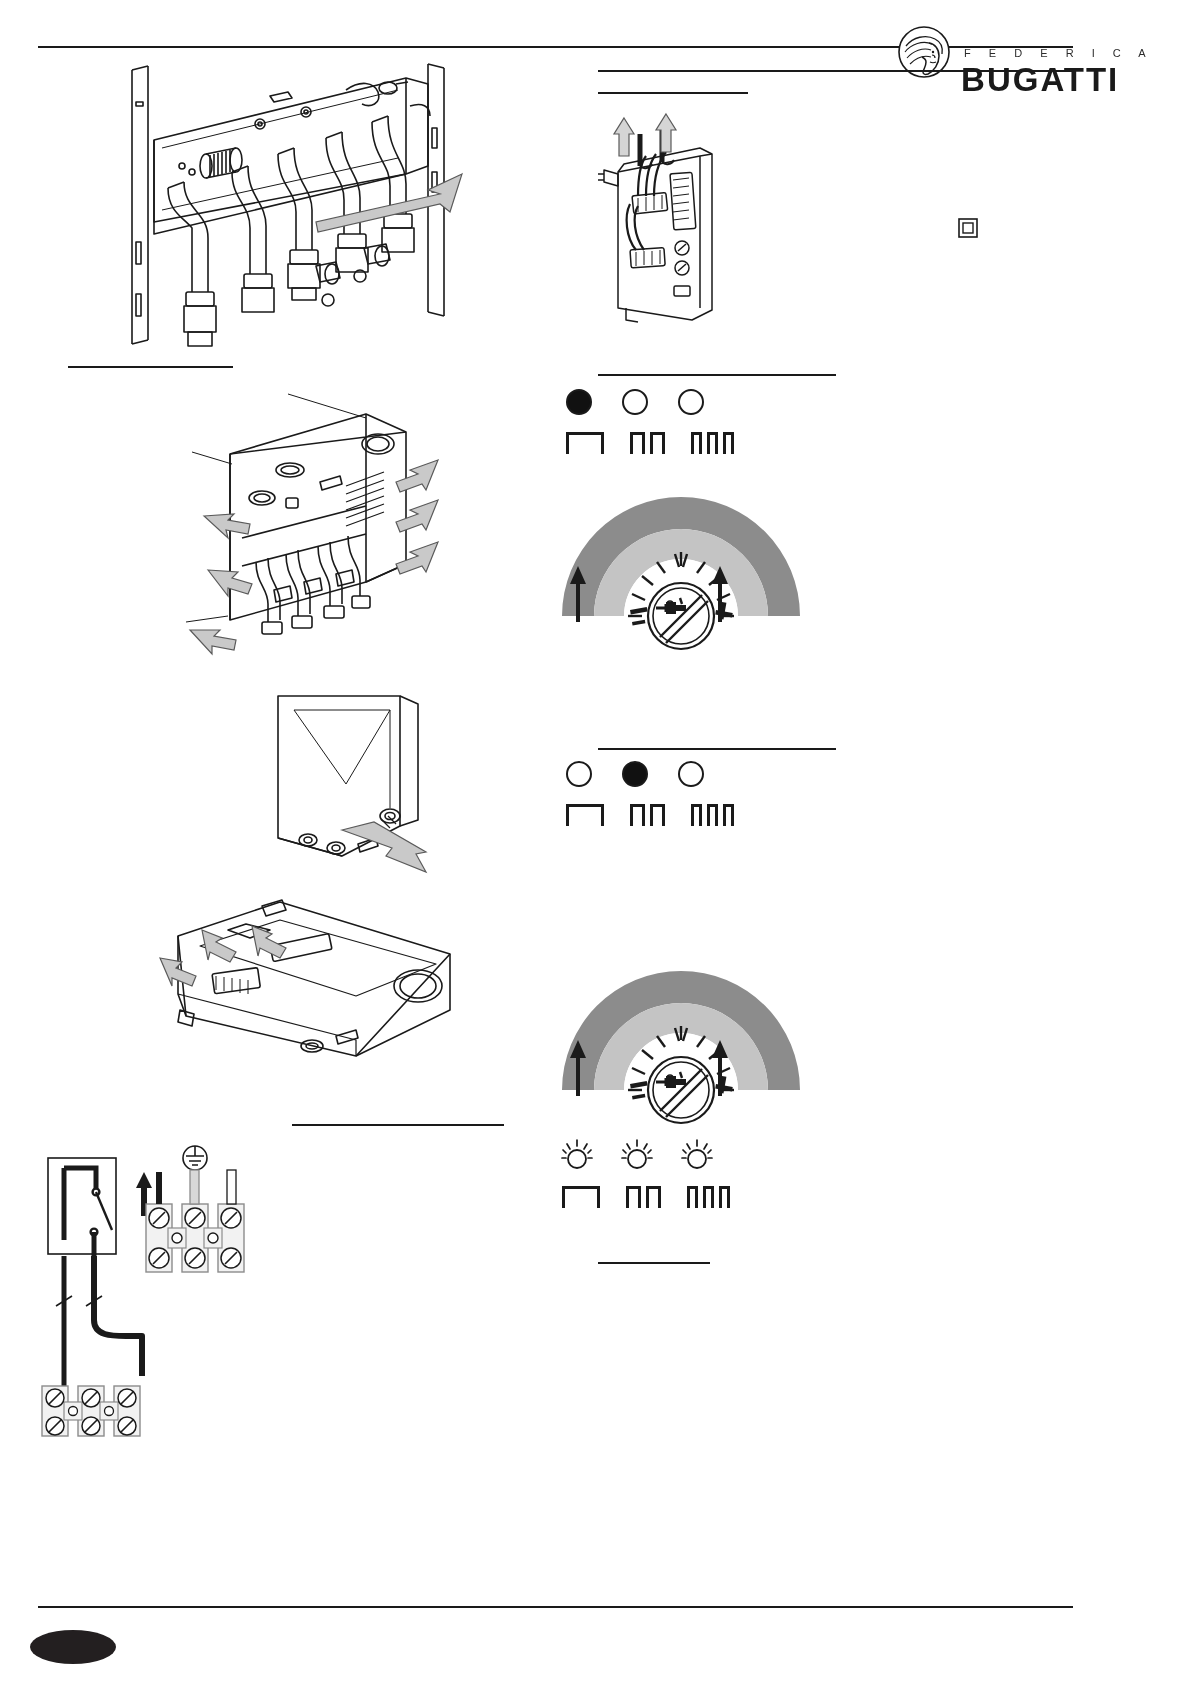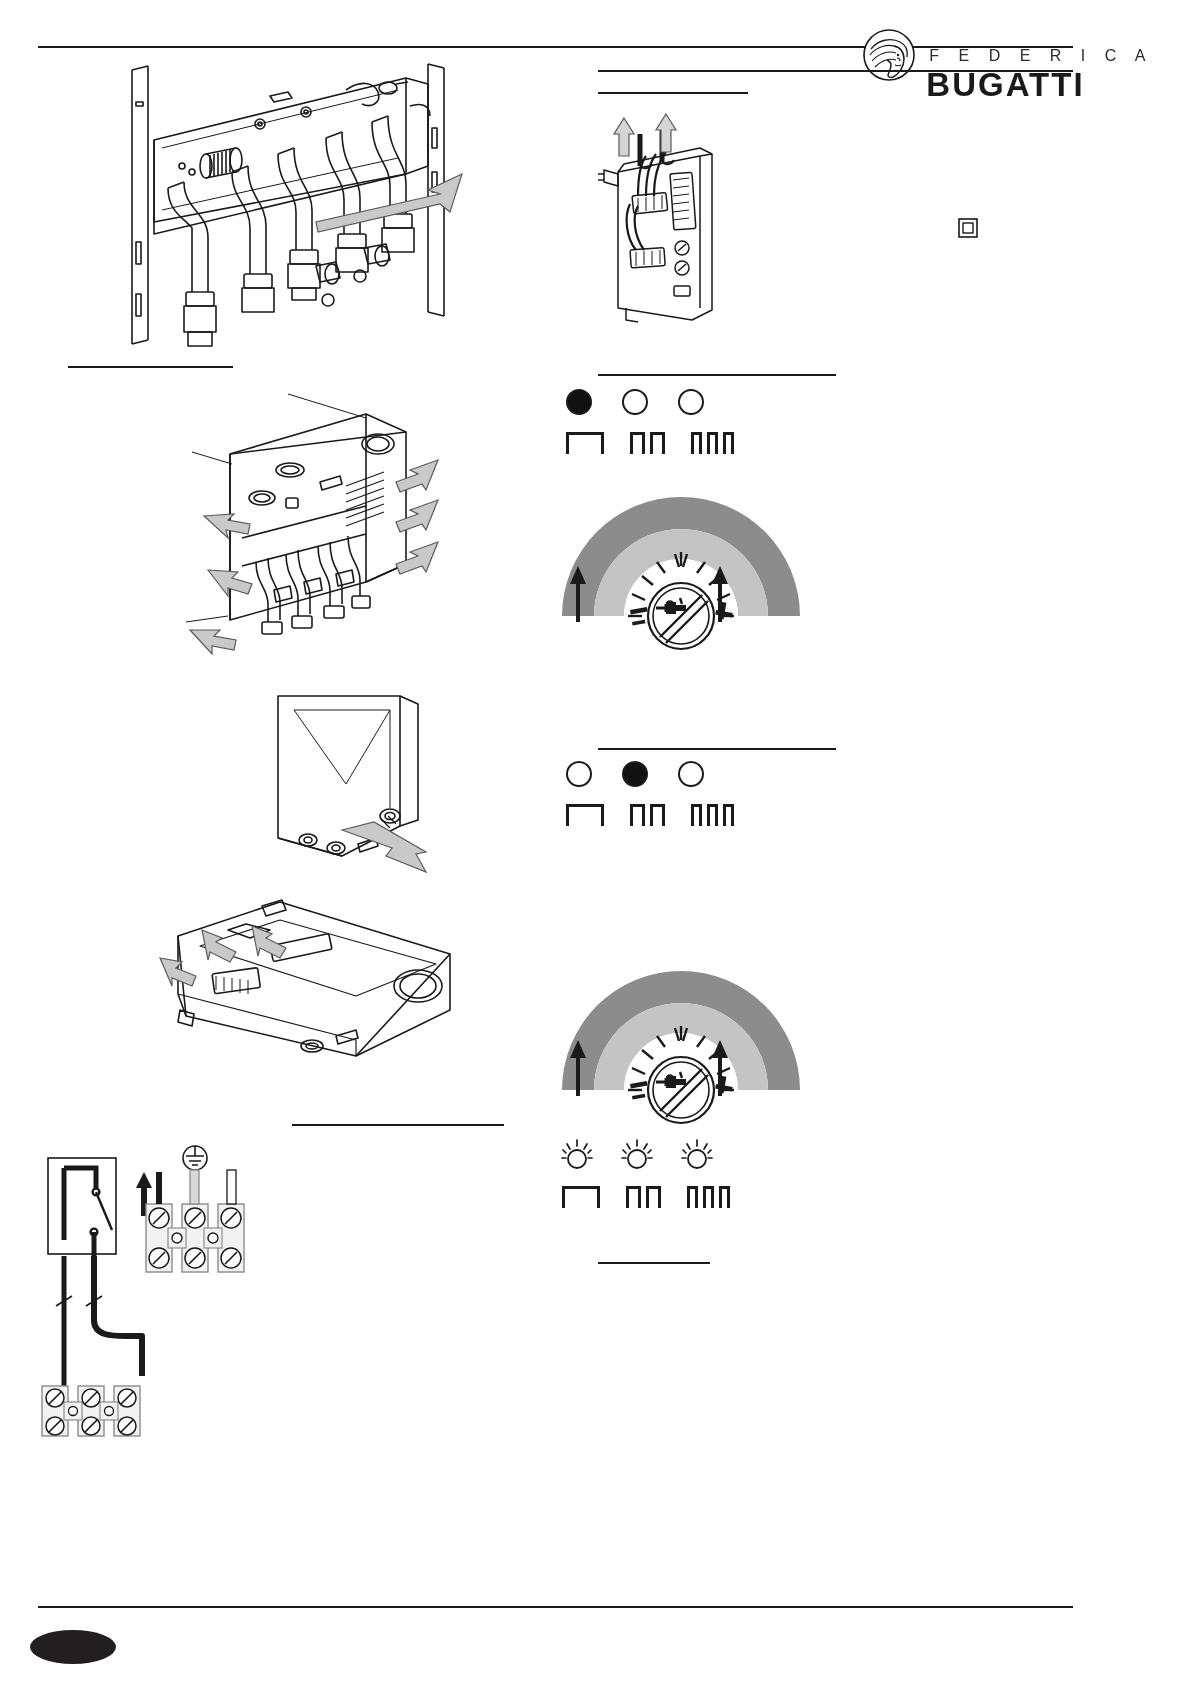--- a/index.html
+++ b/index.html
@@ -7,21 +7,21 @@
        font-family:"Liberation Sans",sans-serif;color:#1a1a1a;overflow:hidden;}
   .abs{position:absolute;}
   .rule{position:absolute;background:#1a1a1a;height:2px;}
   svg{display:block;overflow:visible;}
 
   
   #header-rule{left:38px;top:46px;width:1035px;height:2px;}
   #brand{position:absolute;right:38px;top:8px;display:flex;align-items:center;gap:10px;}
   #brand .mark{width:54px;height:54px;}
   #brand .words{display:flex;flex-direction:column;justify-content:center;line-height:1;}
-  #brand .federica{font-size:16px;letter-spacing:7.5px;color:#2b2b2b;
+  #brand .federica{font-size:11px;letter-spacing:7.5px;color:#2b2b2b;
         margin-left:3px;margin-bottom:4px;font-weight:400;margin-top:40px;}
   #brand .bugatti{font-size:33px;letter-spacing:2px;color:#1a1a1a;font-weight:700;}
 
   
   #footer-rule{left:38px;top:1606px;width:1035px;height:2px;}
   #page-badge{left:30px;top:1630px;width:86px;height:34px;border-radius:50%;
         background:#231f20;color:#fff;display:flex;align-items:center;
         justify-content:center;font-size:15px;font-weight:700;}
 
   

